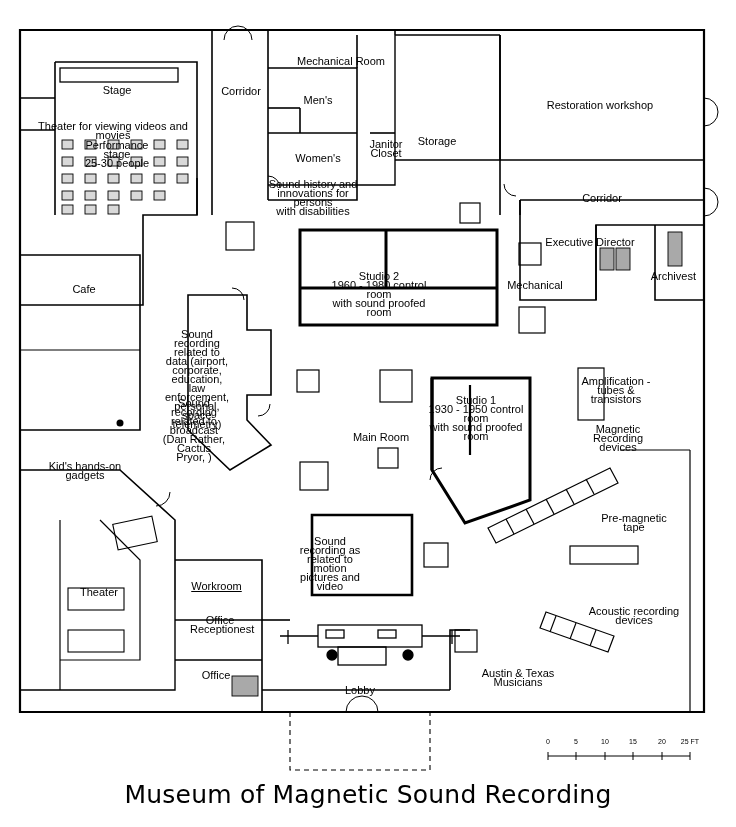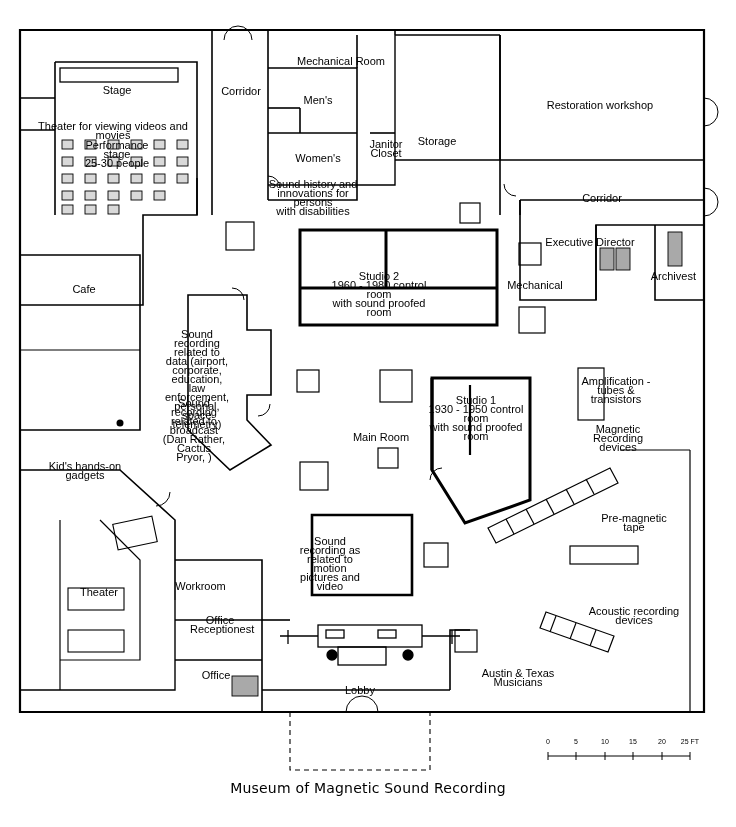--- a/index.html
+++ b/index.html
@@ -24,21 +24,21 @@
     top: 0;
     width: 736px;
     height: 780px;
   }
   .caption {
     position: absolute;
     left: 0;
     top: 780px;
     width: 736px;
     text-align: center;
-    font-size: 14px;
+    font-size: 25px;
     font-family: "DejaVu Sans", sans-serif;
     letter-spacing: 0.2px;
   }
   .lbl {
     position: absolute;
     font-size: 11px;
     line-height: 9px;
     color: #000;
     white-space: pre-line;
   }
@@ -278,21 +278,21 @@
 with sound proofed room</div>
       <div class="lbl c" style="left: 578px; top: 425px; width: 80px;">Magnetic
 Recording devices</div>
       <div class="lbl c" style="left: 351px; top: 433px; width: 60px;">Main Room</div>
       <div class="lbl c" style="left: 32.5px; top: 462px; width: 105px;">Kid's hands-on gadgets</div>
       <div class="lbl c" style="left: 594px; top: 502px; width: 80px; margin-top: 12px;">Pre-magnetic tape</div>
       <div class="lbl c" style="left: 290px; top: 537px; width: 80px;">Sound recording as
 related to motion
 pictures and video</div>
       <div class="lbl c" style="left: 79px; top: 588px; width: 40px;">Theater</div>
-      <div class="lbl c" style="left: 173px; top: 582px; width: 55px;">Workroom</div>
+      <div class="lbl c" style="left: 189px; top: 582px; width: 55px; text-decoration: underline;">Workroom</div>
       <div class="lbl c" style="left: 579px; top: 607px; width: 110px;">Acoustic recording devices</div>
       <div class="lbl c" style="left: 190px; top: 608px; width: 60px; margin-top: 8px;">Office
 Receptionest</div>
       <div class="lbl c" style="left: 196px; top: 671px; width: 40px;">Office</div>
       <div class="lbl c" style="left: 340px; top: 686px; width: 40px;">Lobby</div>
       <div class="lbl c" style="left: 465.5px; top: 669px; width: 105px;">Austin &amp; Texas Musicians</div>
     </div>
 
   <div id="scale-ticks">
       <div class="scale-label" style="left: 534px; top: 738px; width: 28px; text-align: center;">0</div>

